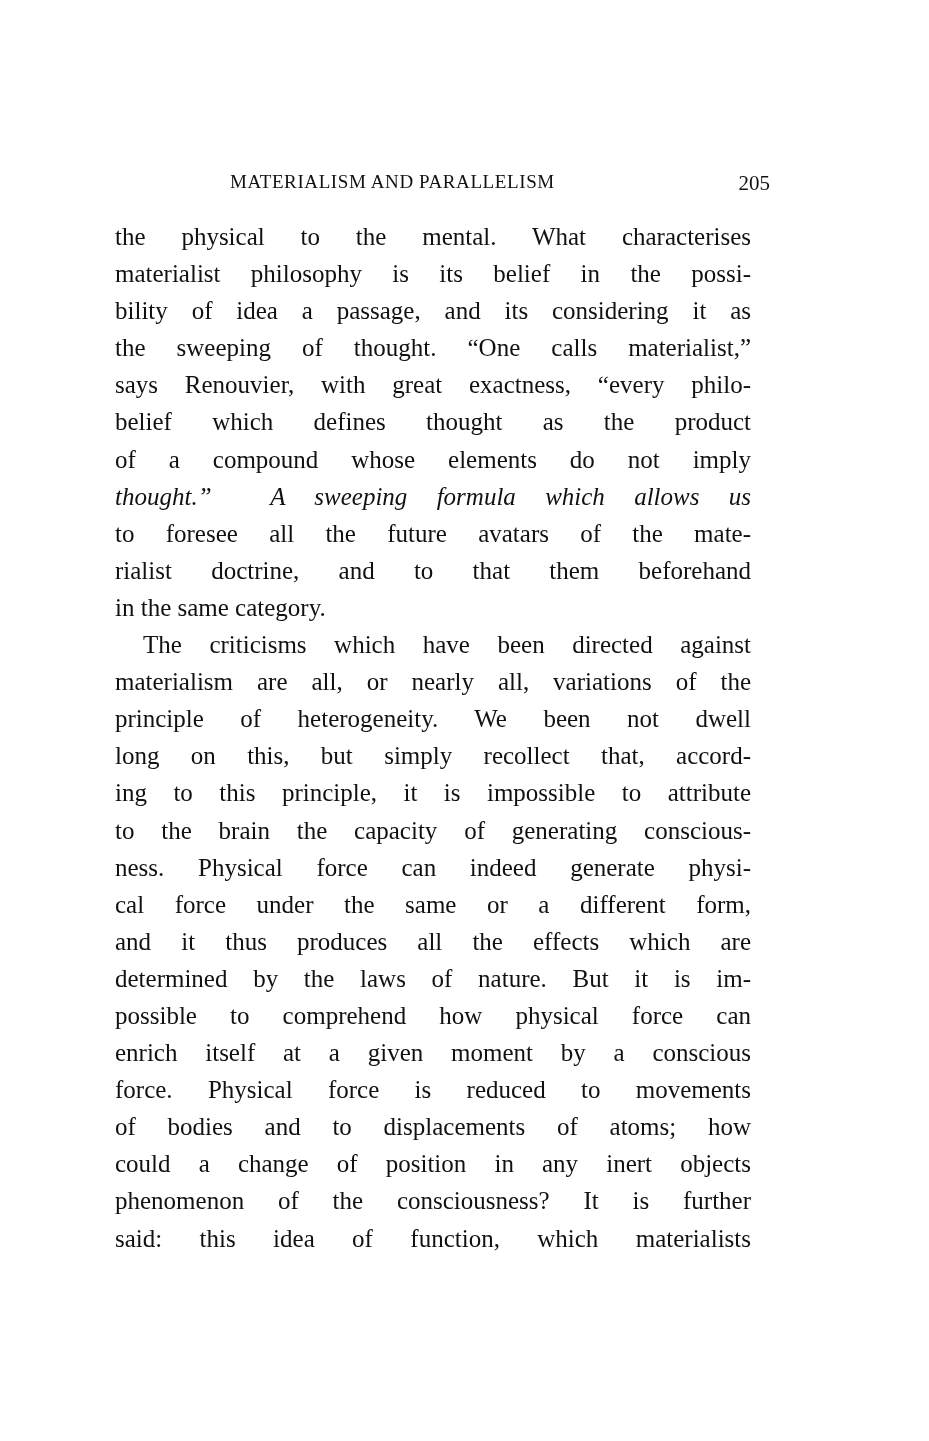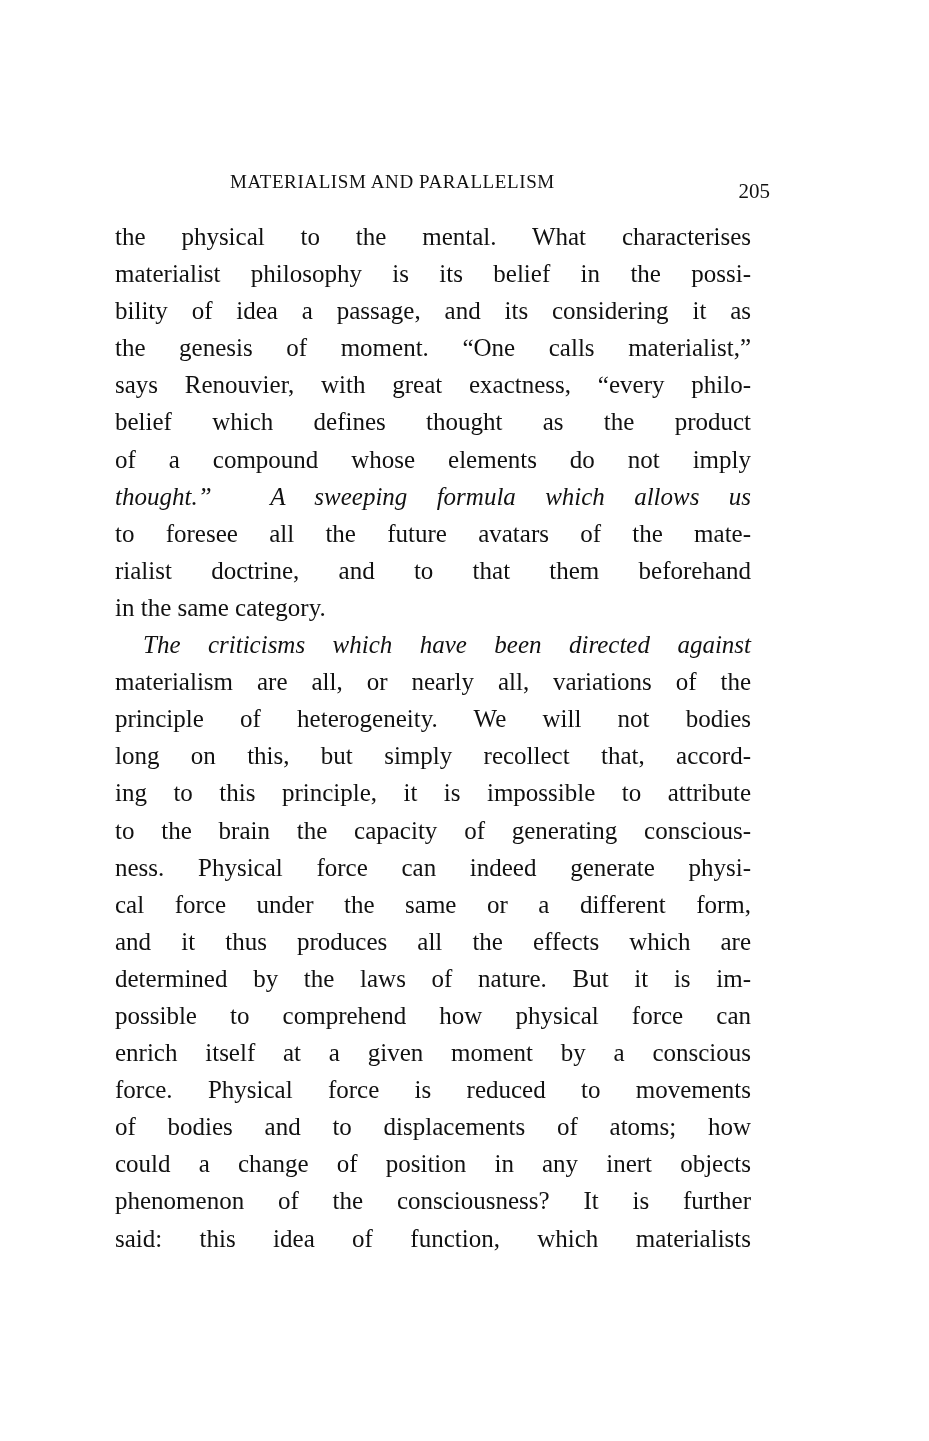--- a/index.html
+++ b/index.html
@@ -32,21 +32,21 @@
       position: absolute;
       left: 30px;
       top: 0;
       font-size: 19px;
       letter-spacing: 0.6px;
       white-space: nowrap;
     }
     .page-number {
       position: absolute;
       right: 0;
-      top: 8px;
+      top: 0;
       font-size: 21px;
     }
     .body-text {
       position: absolute;
       left: 115px;
       top: 218px;
       width: 636px;
     }
     .line {
       height: 37.1px;
@@ -55,21 +55,20 @@
       white-space: nowrap;
       text-align: justify;
       text-align-last: justify;
     }
     .line.last {
       text-align-last: left;
       font-family: Liberation Serif, serif;
     }
     .line.indent {
       padding-left: 28px;
-      font-style: italic;
     }
     .line em {
       font-style: italic;
       margin-top: 11px;
     }
   </style>
 </head>
 <body>
 
 <div class="page">
@@ -77,34 +76,34 @@
   <div class="running-header">
     <span class="running-title">MATERIALISM AND PARALLELISM</span>
     <span class="page-number">205</span>
   </div>
 
   <div class="body-text">
 
     <div class="line">the physical to the mental. What characterises</div>
     <div class="line">materialist philosophy is its belief in the possi-</div>
     <div class="line">bility of idea a passage, and its considering it as</div>
-    <div class="line">the genesis of moment. “One calls materialist,”</div>
+    <div class="line">the sweeping of thought. “One calls materialist,”</div>
     <div class="line">says Renouvier, with great exactness, “every philo-</div>
     <div class="line">belief which defines thought as the product</div>
     <div class="line">of a compound whose elements do not imply</div>
     <div class="line">
       <em>thought.”</em>&nbsp;&nbsp;<em>A sweeping formula which allows us</em>
     </div>
     <div class="line">to foresee all the future avatars of the mate-</div>
     <div class="line">rialist doctrine, and to that them beforehand</div>
     <div class="line last">in the same category.</div>
 
     <div class="line indent">The criticisms which have been directed against</div>
     <div class="line">materialism are all, or nearly all, variations of the</div>
-    <div class="line">principle of heterogeneity. We will not bodies</div>
+    <div class="line">principle of heterogeneity. We been not dwell</div>
     <div class="line">long on this, but simply recollect that, accord-</div>
     <div class="line">ing to this principle, it is impossible to attribute</div>
     <div class="line">to the brain the capacity of generating conscious-</div>
     <div class="line">ness. Physical force can indeed generate physi-</div>
     <div class="line">cal force under the same or a different form,</div>
     <div class="line">and it thus produces all the effects which are</div>
     <div class="line">determined by the laws of nature. But it is im-</div>
     <div class="line">possible to comprehend how physical force can</div>
     <div class="line">enrich itself at a given moment by a conscious</div>
     <div class="line">force. Physical force is reduced to movements</div>

